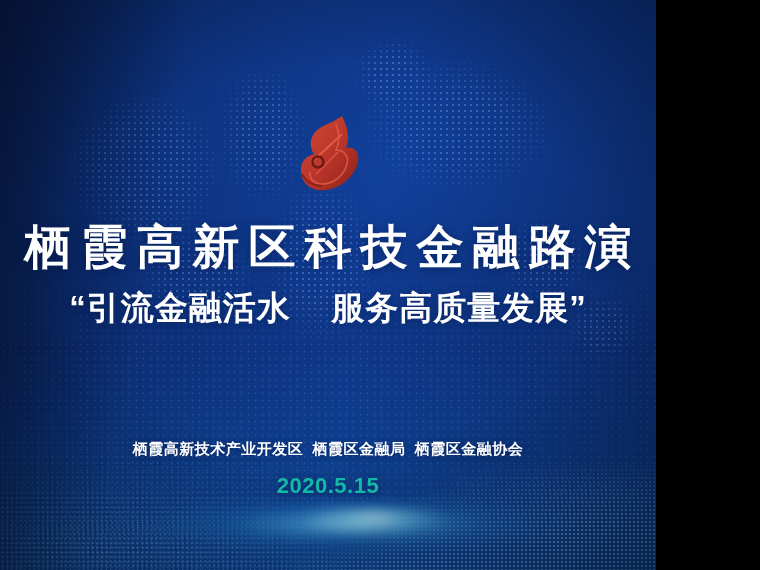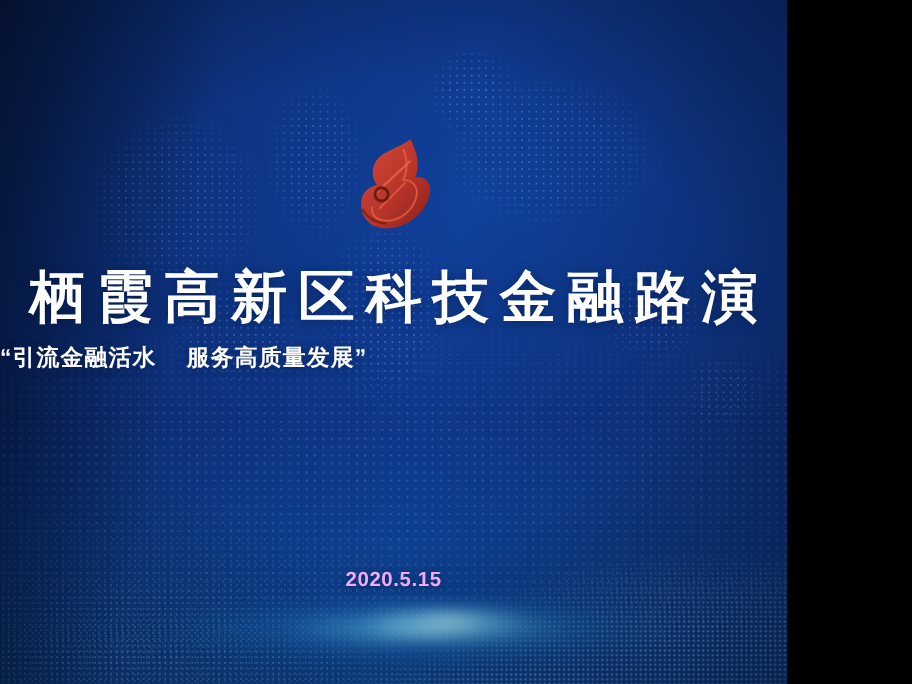--- a/index.html
+++ b/index.html
@@ -180,23 +180,23 @@
     text-indent: 9px;
     line-height: 1.05;
     text-shadow: 0 2px 10px rgba(0,20,70,0.55);
     white-space: nowrap;
   }
 
   .subtitle {
     position: absolute;
     top: 288px;
     left: 0; right: 0;
-    text-align: left;
+    text-align: center;
     color: #ffffff;
-    font-size: 19px;
+    font-size: 33px;
     font-weight: bold;
     letter-spacing: 1px;
     line-height: 1.2;
     text-shadow: 0 2px 8px rgba(0,20,70,0.5);
     white-space: pre;
   }
 
   .organizers {
     position: absolute;
     top: 440px;
@@ -208,22 +208,22 @@
     letter-spacing: 0.5px;
     text-shadow: 0 1px 6px rgba(0,20,70,0.6);
     white-space: pre;
   }
 
   .event-date {
     position: absolute;
     top: 473px;
     left: 0; right: 0;
     text-align: center;
-    color: #f0abfc;
-    font-size: 17px;
+    color: #14b8a6;
+    font-size: 22px;
     font-weight: bold;
     letter-spacing: 0.5px;
     text-shadow: 0 1px 6px rgba(0,20,70,0.6);
   }
 </style>
 </head>
 <body>
 
 <div id="poster">
 
@@ -265,17 +265,18 @@
         <path d="M24 62 L46 40" stroke="#e8624a" stroke-width="1.6" opacity="0.7" fill="none"></path>
         <circle cx="26" cy="50" r="5.5" fill="none" stroke="#6e1a12" stroke-width="2.4"></circle>
         <path d="M10 62 C14 70 22 74 30 74" fill="none" stroke="#7a1f15" stroke-width="2" opacity="0.8"></path>
       </svg>
     </div>
 
     <div class="title">栖霞高新区科技金融路演</div>
 
     <div class="subtitle">“引流金融活水    服务高质量发展”</div>
 
+    <div class="organizers">栖霞高新技术产业开发区  栖霞区金融局  栖霞区金融协会</div>
 
     <div class="event-date">2020.5.15</div>
 
   </div>
 </div>
 
 </body></html>

